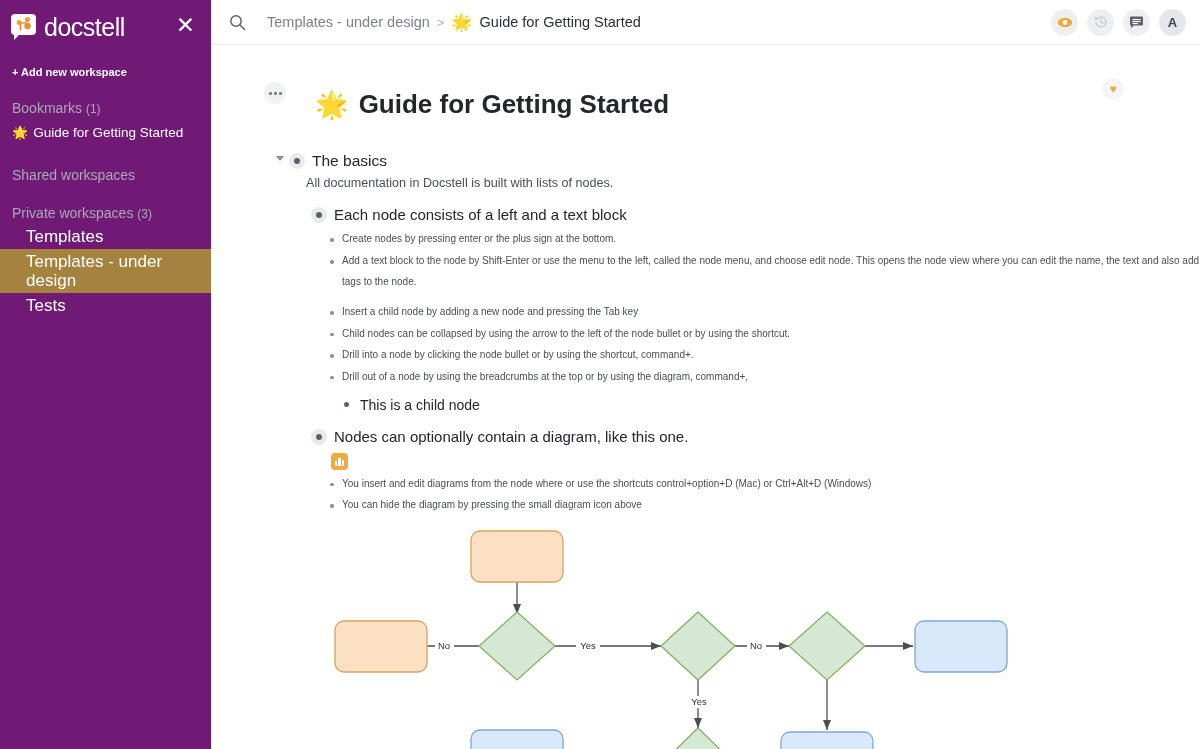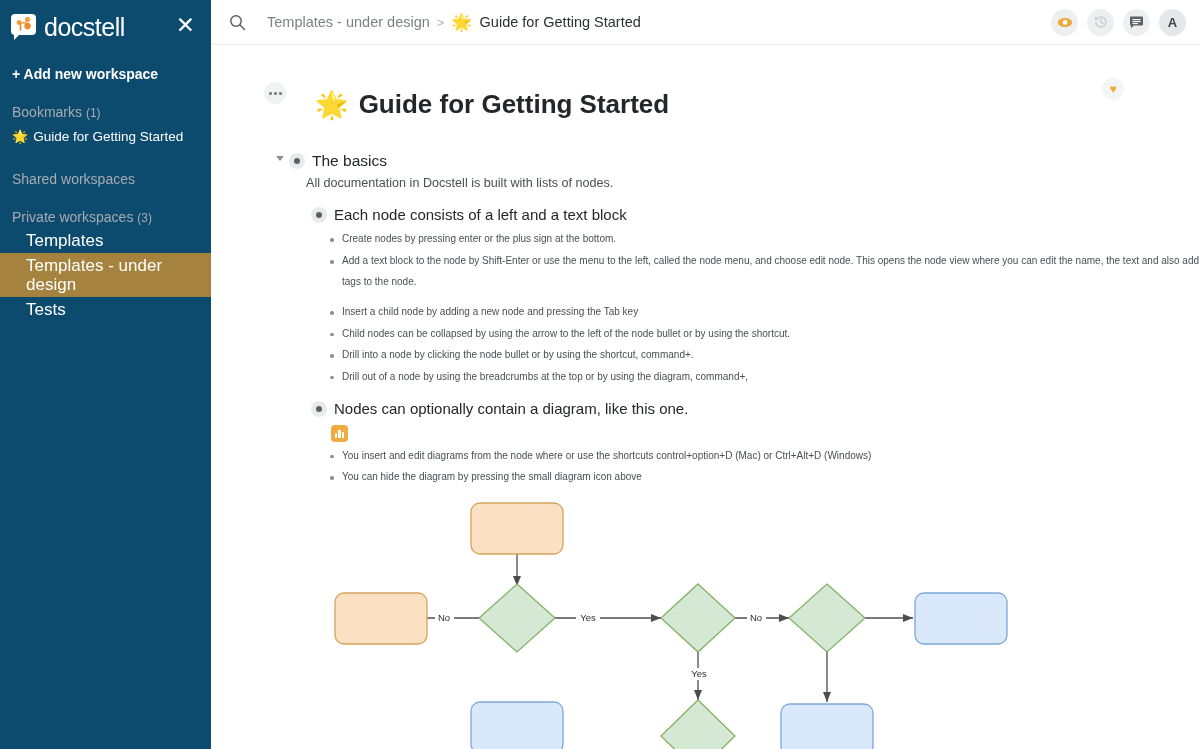--- a/index.html
+++ b/index.html
@@ -8,21 +8,21 @@
     width: 1200px; height: 749px;
     overflow: hidden;
     background: #ffffff;
     font-family: "Liberation Sans", sans-serif;
   }
   #app { position: relative; width: 1200px; height: 749px; display: flex; }
 
   
   #sidebar {
     width: 211px; height: 749px;
-    background: #0c4a6e;
+    background: #701a75;
     color: #ffffff;
     flex: 0 0 211px;
     position: relative;
     overflow: hidden;
   }
   .sb-top {
     display: flex; align-items: center; justify-content: space-between;
     padding: 10px 12px 0 11px;
     height: 44px;
   }
@@ -44,21 +44,21 @@
   .logo-text {
     font-size: 25px; font-weight: 400; color: #ffffff;
     letter-spacing: -0.5px; line-height: 1;
   }
   .sb-close {
     font-size: 23px; line-height: 1; color: #ffffff; cursor: pointer;
     font-weight: 300; padding: 0 4px 4px 4px; user-select: none;
   }
   .sb-add {
     margin-top: 22px; padding: 0 12px;
-    font-size: 14px; font-weight: bold; color: #ffffff; cursor: pointer;
+    font-size: 11px; font-weight: bold; color: #ffffff; cursor: pointer;
   }
   .sb-section {
     margin-top: 22px; padding: 0 12px;
     font-size: 14px; color: #a8abb4;
   }
   .sb-section .cnt { font-size: 12px; color: #a8abb4; }
   .sb-item {
     padding: 3px 12px 3px 12px;
     font-size: 17px; color: #ffffff; cursor: pointer;
     display: flex; align-items: center; gap: 5px;
@@ -319,20 +319,28 @@
             </ul>
           </div>
 
           <div class="lvl2-block">
             <ul class="sub-list lvl2-body">
               <li>Insert a child node by adding a new node and pressing the Tab key</li>
               <li>Child nodes can be collapsed by using the arrow to the left of the node bullet or by using the shortcut.</li>
               <li>Drill into a node by clicking the node bullet or by using the shortcut, command+.</li>
               <li>Drill out of a node by using the breadcrumbs at the top or by using the diagram, command+,</li>
             </ul>
+            <div class="lvl3-block">
+              <div class="node-row">
+                <span class="bullet-halo small bare">
+                    <i></i>
+                  </span>
+                <span class="node-name lvl3">This is a child node</span>
+              </div>
+            </div>
           </div>
 
           <div class="lvl2-block">
             <div class="node-row">
               <span class="caret empty"></span>
               <span class="bullet-halo">
                   <i></i>
                 </span>
               <span class="node-name lvl2">Nodes can optionally contain a diagram, like this one.</span>
             </div>

